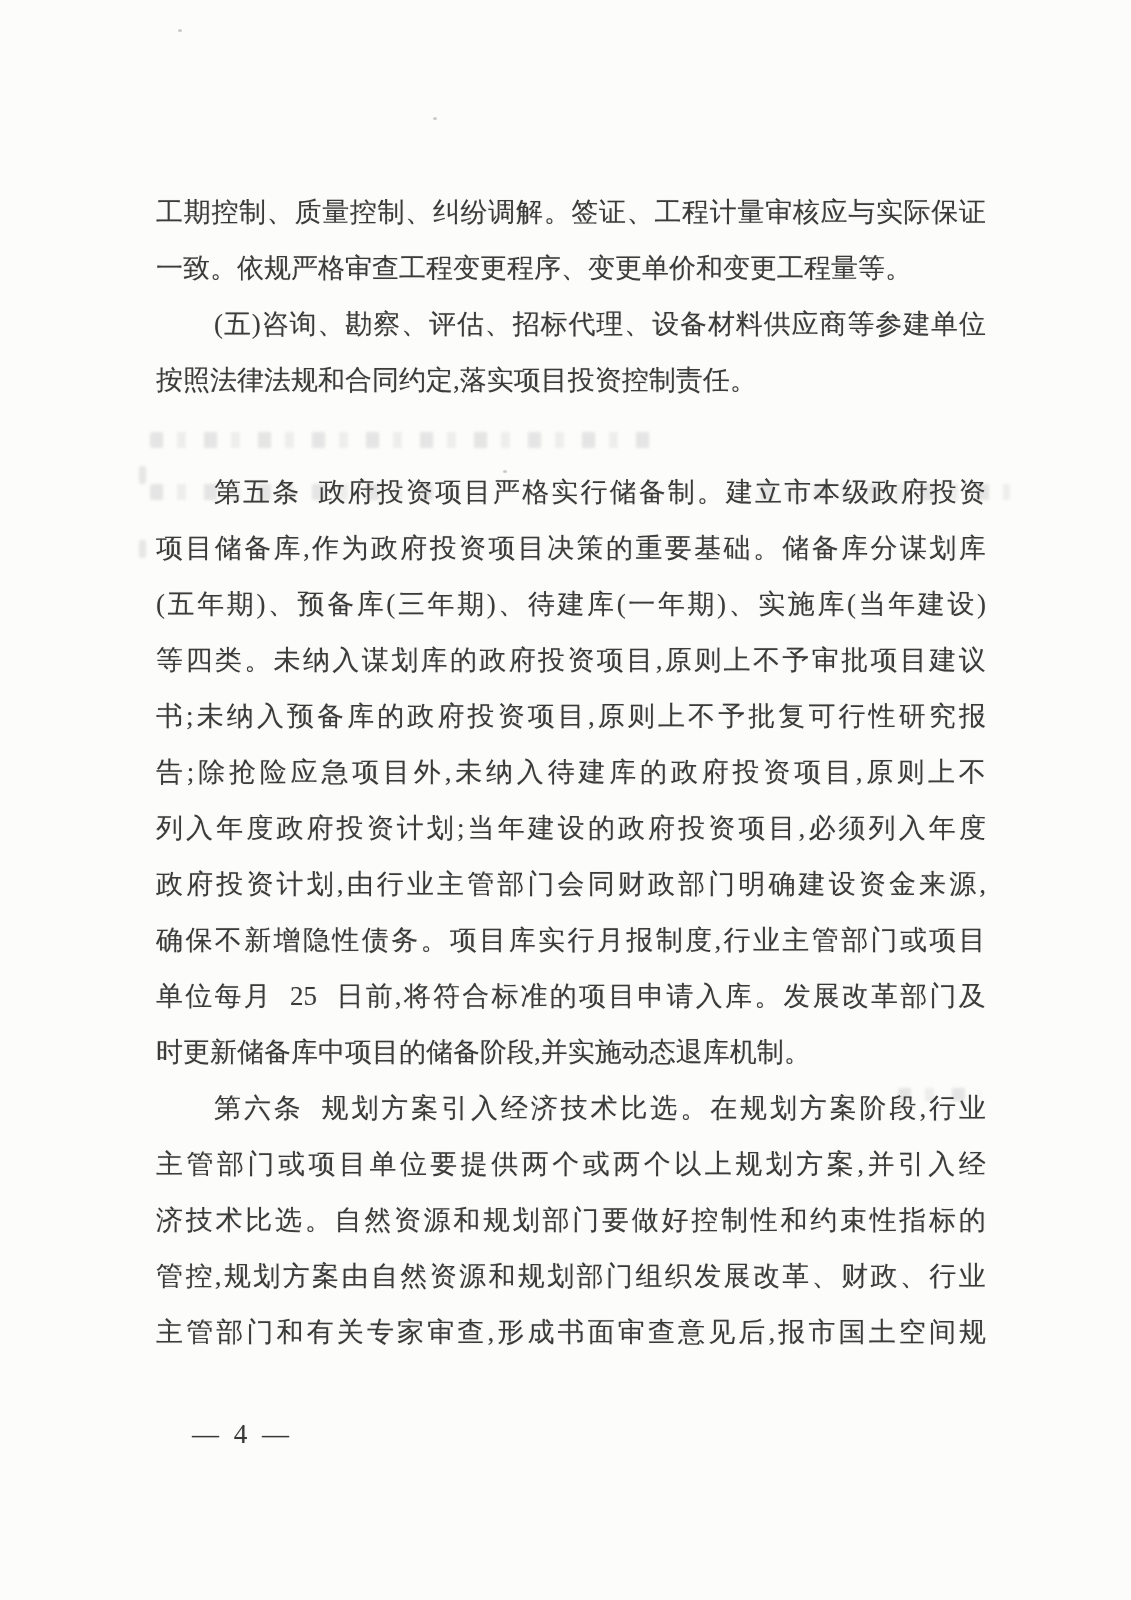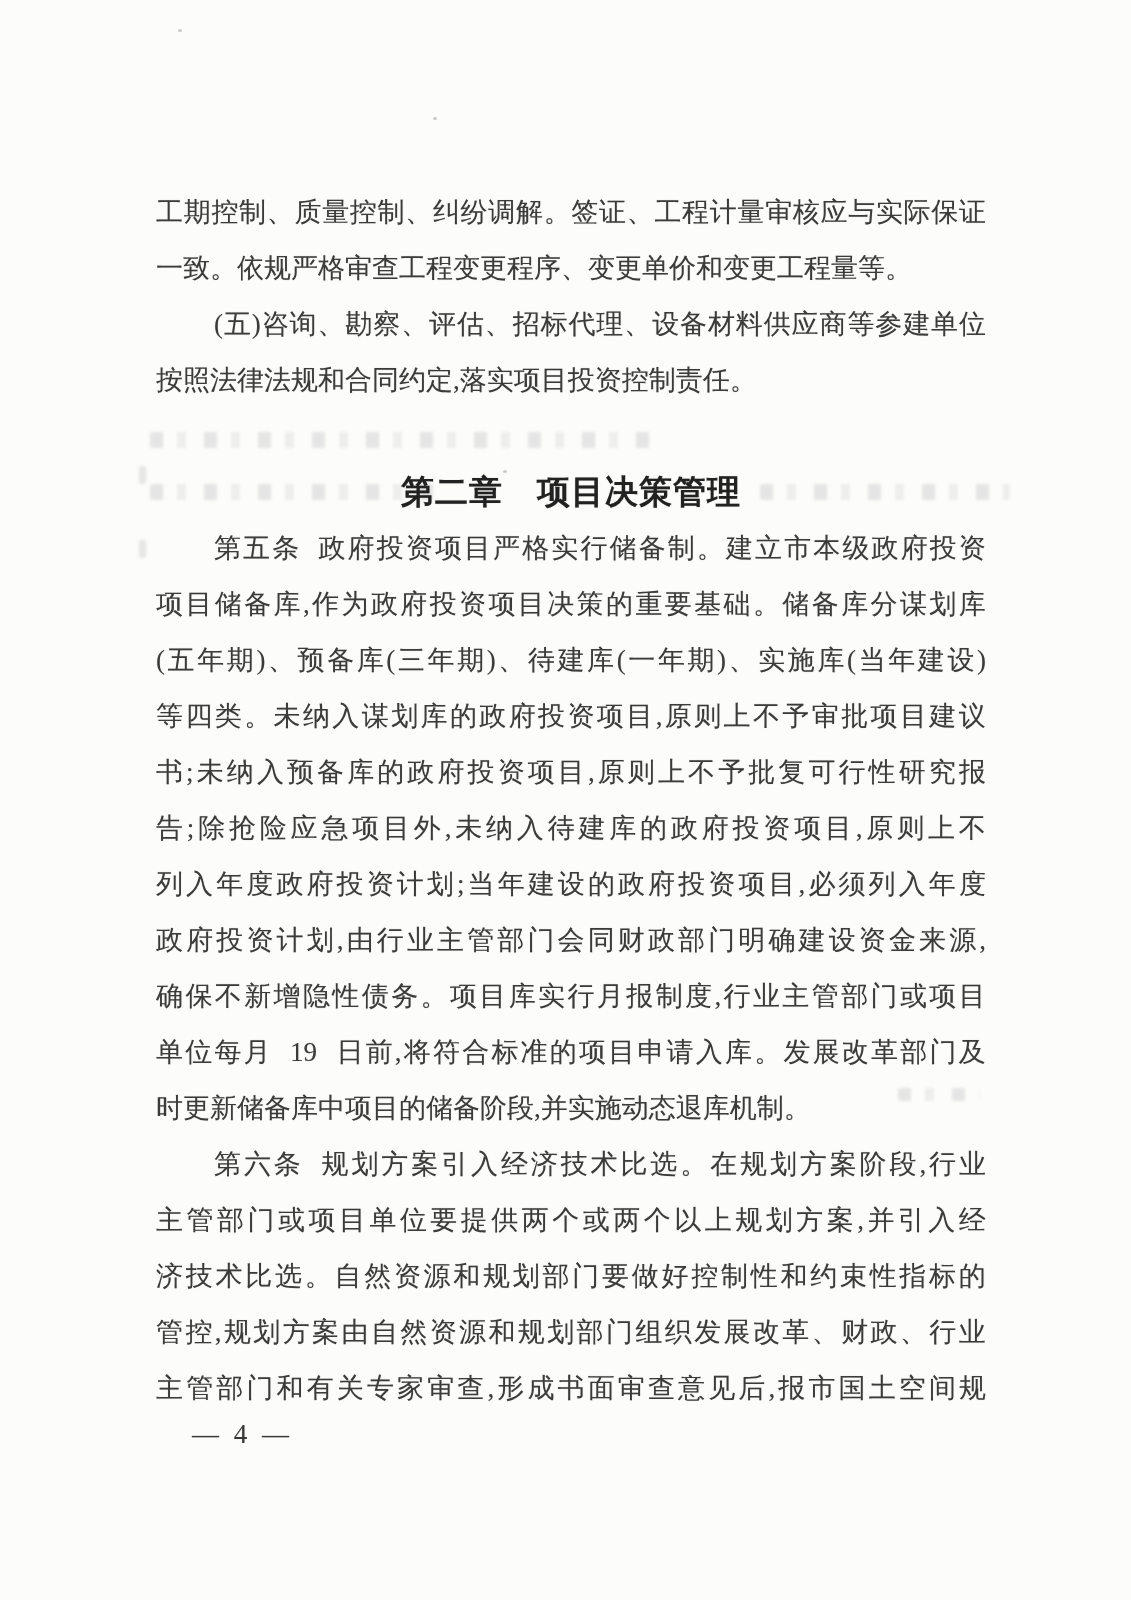--- a/index.html
+++ b/index.html
@@ -234,21 +234,20 @@
           <span>投</span>
           <span>资</span>
           <span>控</span>
           <span>制</span>
           <span>责</span>
           <span>任</span>
           <span>。</span>
         </div>
       </div>
       <div class="spacer-line"></div>
-      <div class="chapter-heading">第二章　项目决策管理</div>
       <div class="paragraph">
         <div class="line stretch indent">
           <span>第</span>
           <span>五</span>
           <span>条</span>
           <span class="sp"></span>
           <span>政</span>
           <span>府</span>
           <span>投</span>
           <span>资</span>
@@ -523,21 +522,21 @@
           <span>或</span>
           <span>项</span>
           <span>目</span>
         </div>
         <div class="line stretch">
           <span>单</span>
           <span>位</span>
           <span>每</span>
           <span>月</span>
           <span class="sp"></span>
-          <span>19</span>
+          <span>25</span>
           <span class="sp"></span>
           <span>日</span>
           <span>前</span>
           <span>,</span>
           <span>将</span>
           <span>符</span>
           <span>合</span>
           <span>标</span>
           <span>准</span>
           <span>的</span>

